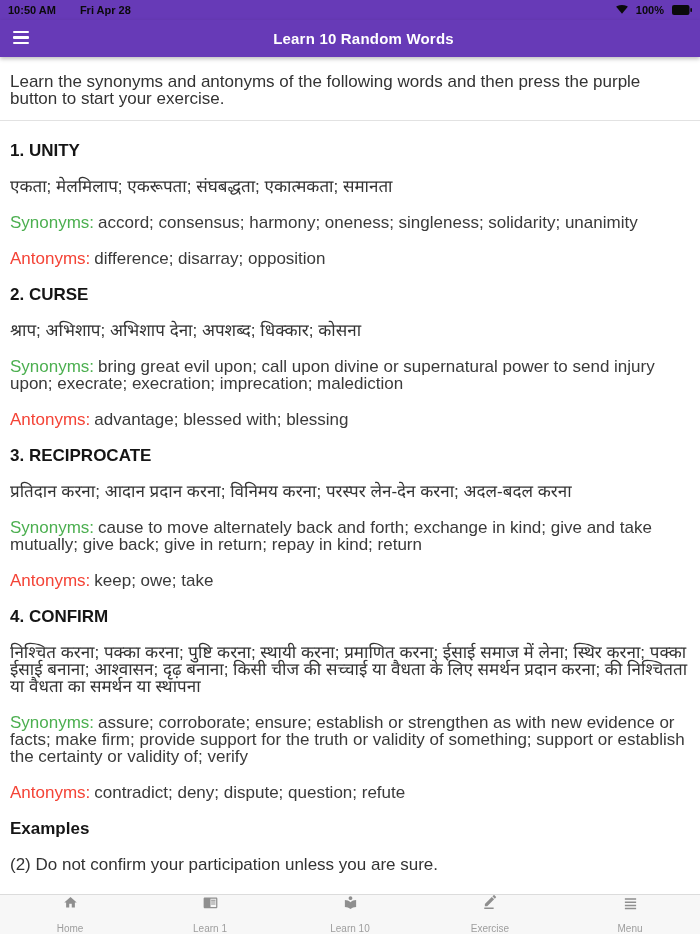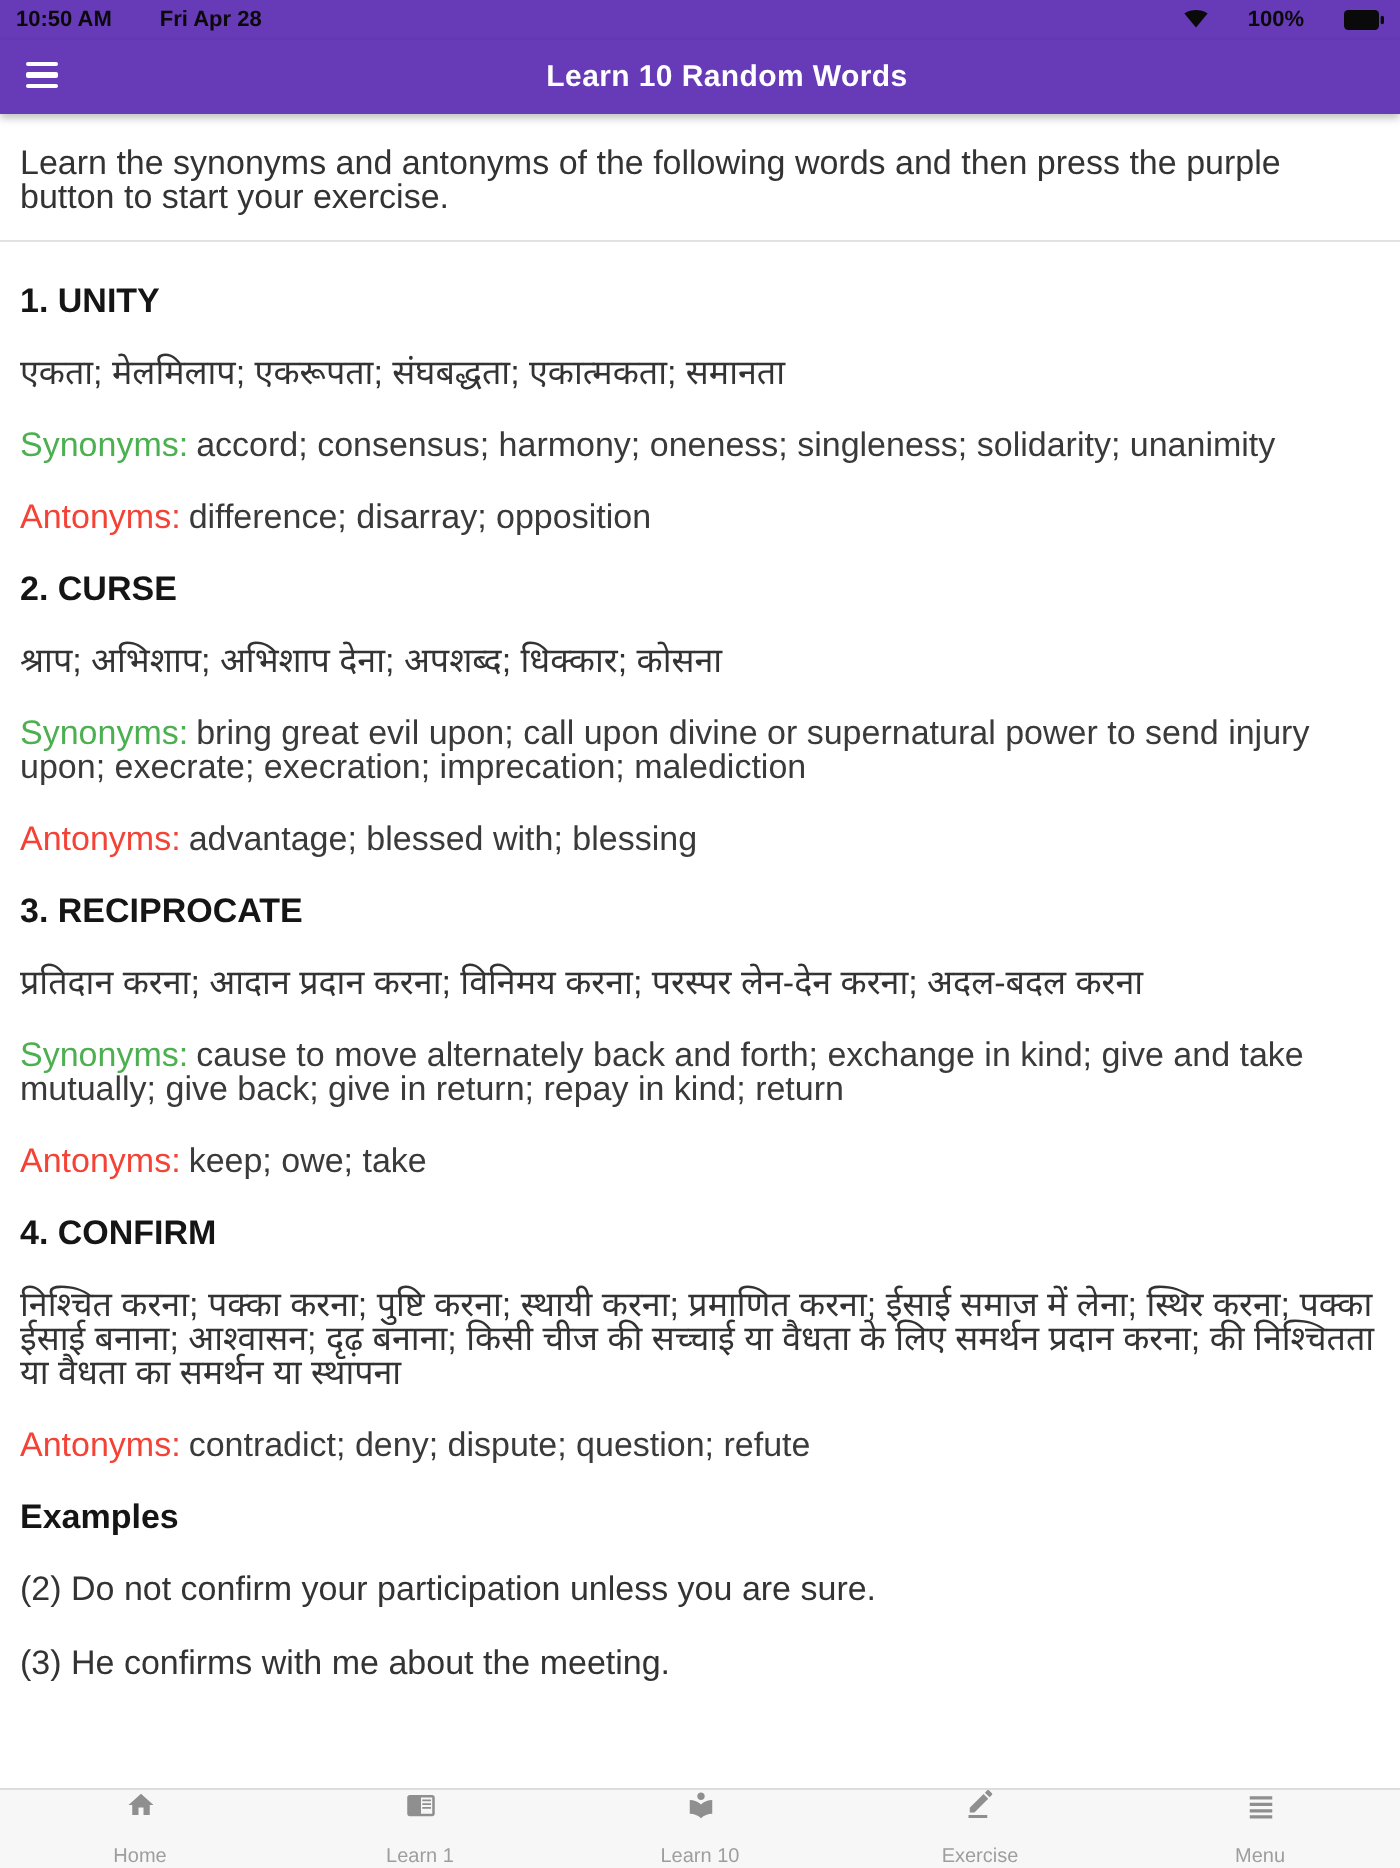--- a/index.html
+++ b/index.html
@@ -12,21 +12,21 @@
   }
   .page { position: relative; width: 700px; height: 934px; background: #fff; overflow: hidden; }
 
   
   .statusbar {
     height: 20px; background: #673AB7;
     display: flex; align-items: center; justify-content: space-between;
     padding: 0 8px; font-size: 11px; font-weight: bold; color: #0a0a0a;
   }
   .statusbar .left { display: flex; gap: 24px; align-items: center; }
-  .statusbar .right { display: flex; gap: 20px; align-items: center; }
+  .statusbar .right { display: flex; gap: 8px; align-items: center; }
   .statusbar svg { display: block; }
   .battery-shape { display: inline-flex; align-items: center; }
 
   
   .navbar {
     height: 37px; background: #673AB7; position: relative;
     display: flex; align-items: center; justify-content: center;
     box-shadow: 0 2px 4px rgba(0,0,0,0.25);
     padding-left: 27px;
   }
@@ -120,20 +120,21 @@
     <div class="word-section">
       <p class="word-title">3. RECIPROCATE</p>
       <p class="hindi">प्रतिदान करना; आदान प्रदान करना; विनिमय करना; परस्पर लेन-देन करना; अदल-बदल करना</p>
       <p><span class="lbl lbl-syn">Synonyms:</span><span>cause to move alternately back and forth; exchange in kind; give and take mutually; give back; give in return; repay in kind; return</span></p>
       <p><span class="lbl lbl-ant">Antonyms:</span><span>keep; owe; take</span></p>
     </div>
 
     <div class="word-section">
       <p class="word-title">4. CONFIRM</p>
       <p class="hindi">निश्चित करना; पक्का करना; पुष्टि करना; स्थायी करना; प्रमाणित करना; ईसाई समाज में लेना; स्थिर करना; पक्का ईसाई बनाना; आश्वासन; दृढ़ बनाना; किसी चीज की सच्चाई या वैधता के लिए समर्थन प्रदान करना; की निश्चितता या वैधता का समर्थन या स्थापना</p>
+      <p><span class="lbl lbl-syn">Synonyms:</span><span>assure; corroborate; ensure; establish or strengthen as with new evidence or facts; make firm; provide support for the truth or validity of something; support or establish the certainty or validity of; verify</span></p>
       <p><span class="lbl lbl-ant">Antonyms:</span><span>contradict; deny; dispute; question; refute</span></p>
     </div>
 
     <div>
       <p class="examples-title">Examples</p>
       <p class="example-item">(2) Do not confirm your participation unless you are sure.</p>
       <p class="example-item">(3) He confirms with me about the meeting.</p>
     </div>
   </div>
 

